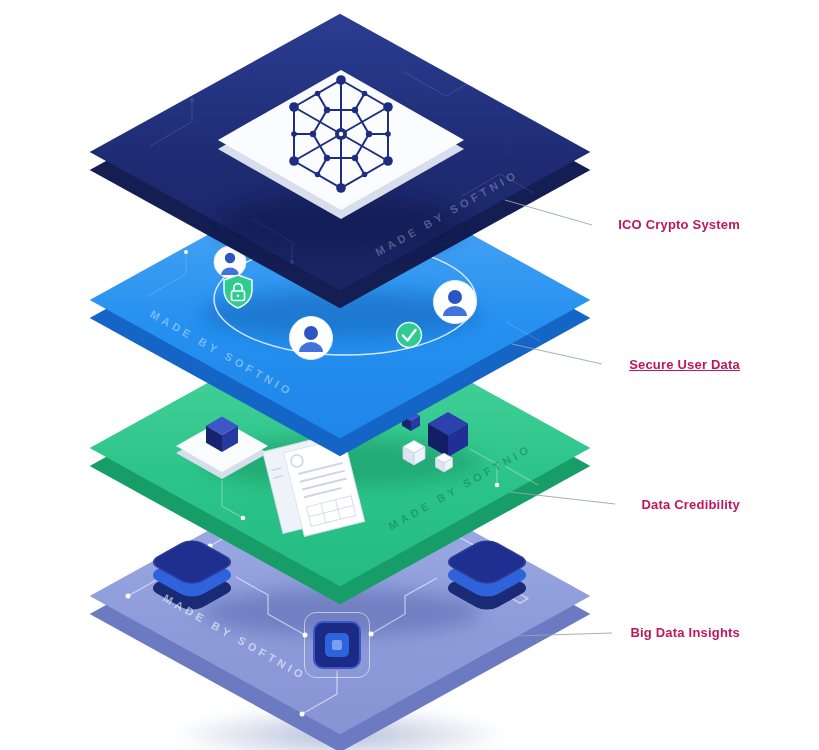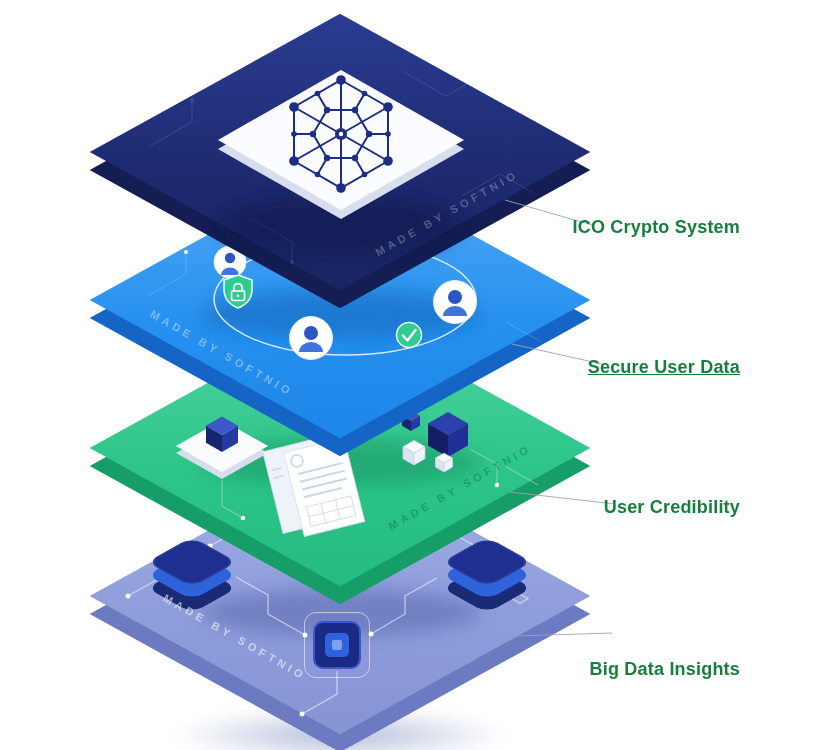--- a/index.html
+++ b/index.html
@@ -57,23 +57,23 @@
               display:flex;align-items:center;justify-content:center;}
   .chip-core{width:10px;height:10px;background:#7d9ff2;border-radius:2px;}
 
   
   .stack-shadow{position:absolute;left:170px;top:707px;width:340px;height:56px;z-index:4;
                 background:radial-gradient(ellipse at center,rgba(104,124,180,.5) 0%,rgba(104,124,180,0) 70%);
                 filter:blur(6px);pointer-events:none;}
 
   
   .callouts{position:absolute;left:0;top:0;width:819px;height:750px;z-index:50;pointer-events:none;}
-  .callout-label{position:absolute;right:79px;font-size:18px;font-weight:600;color:#15803d;
+  .callout-label{position:absolute;right:79px;font-size:13px;font-weight:600;color:#be185d;
                  letter-spacing:.2px;white-space:nowrap;z-index:51;}
-  .cl-1{top:217px;} .cl-2{top:357px;text-decoration:underline;} .cl-3{top:497px;} .cl-4{top:659px;}
+  .cl-1{top:217px;} .cl-2{top:357px;text-decoration:underline;} .cl-3{top:497px;} .cl-4{top:625px;}
 </style>
 </head>
 <body>
 
 <div class="stage">
 
   <div class="stack-shadow"></div>
 
   <div class="layer layer-lav">
     <div class="face face-side side-lav"></div>
@@ -319,16 +319,16 @@
     <g stroke="#9aa3b8" stroke-width="1" opacity=".9">
       <line x1="505" y1="200" x2="592" y2="225"></line>
       <line x1="512" y1="344" x2="602" y2="364"></line>
       <line x1="510" y1="492" x2="615" y2="504"></line>
       <line x1="515" y1="636" x2="612" y2="633"></line>
     </g>
   </svg>
 
   <div class="callout-label cl-1">ICO Crypto System</div>
   <div class="callout-label cl-2">Secure User Data</div>
-  <div class="callout-label cl-3">User Credibility</div>
+  <div class="callout-label cl-3">Data Credibility</div>
   <div class="callout-label cl-4">Big Data Insights</div>
 
 </div>
 
 </body></html>

